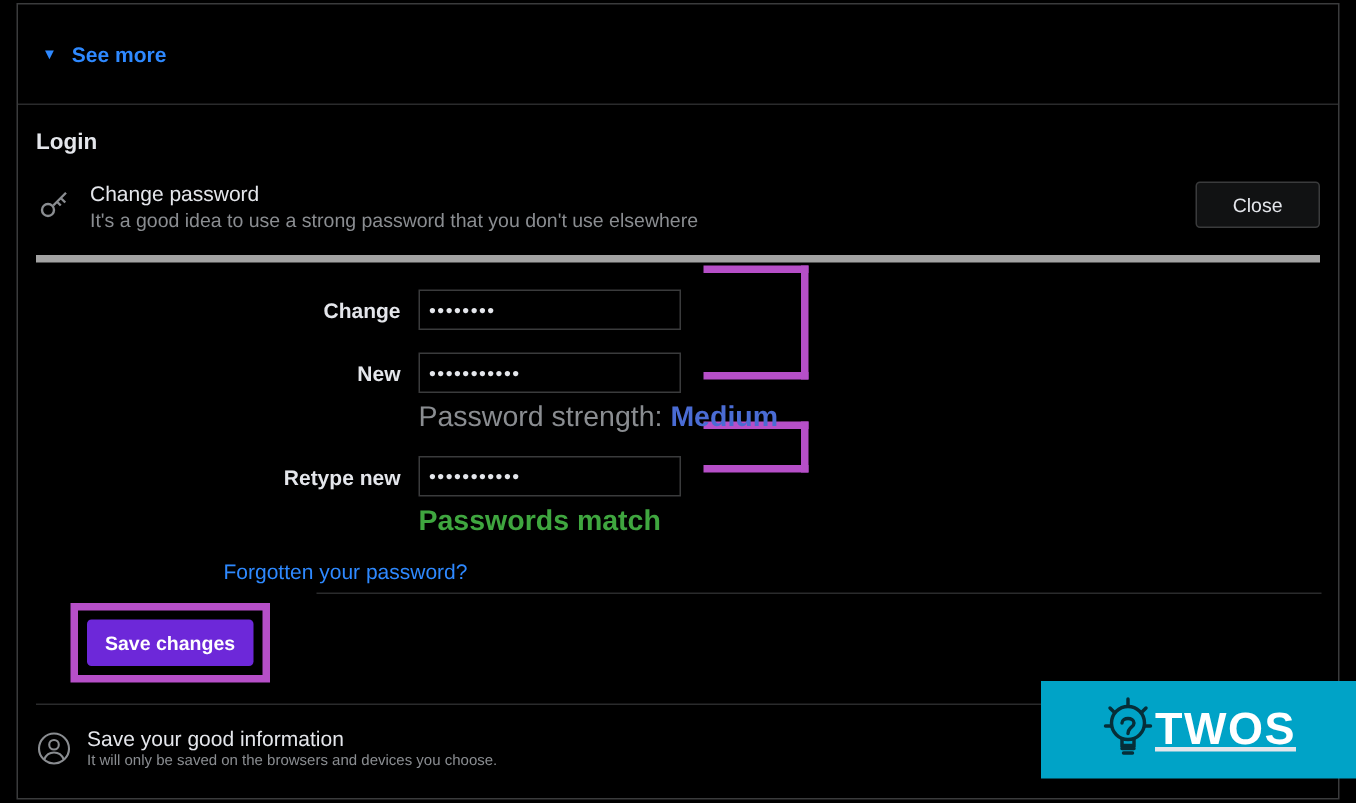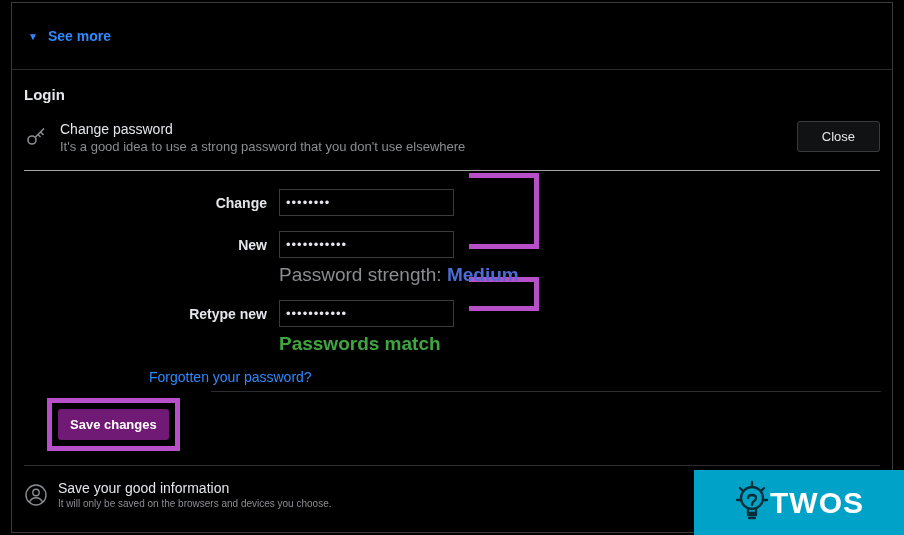--- a/index.html
+++ b/index.html
@@ -44,21 +44,21 @@
 .section-title {
   font-size: 15px;
   font-weight: bold;
   color: #e4e6eb;
   padding: 16px 0 18px 0;
 }
 .change-pw-head {
   display: flex;
   align-items: flex-start;
   justify-content: space-between;
-  border-bottom: 1px solid #a3a3a3;
+  border-bottom: 5px solid #a3a3a3;
   padding: 0 0 16px 0;
 }
 .cp-left {
   display: flex;
   align-items: flex-start;
   flex: 1;
 }
 .key-icon {
   width: 24px;
   height: 24px;
@@ -146,21 +146,21 @@
 .save-row {
   margin-top: 6px;
   margin-left: 23px;
 }
 .save-box {
   display: inline-block;
   border: 5px solid #b64fc8;
   padding: 6px 6px;
 }
 .save-btn {
-  background: #701a75;
+  background: #6d28d9;
   border: none;
   color: #fff;
   font-size: 13px;
   font-weight: bold;
   padding: 8px 12px;
   border-radius: 3px;
   cursor: pointer;
 }
 .save-info {
   margin-top: 14px;
@@ -181,27 +181,28 @@
   color: #e4e6eb;
   margin-bottom: 2px;
 }
 .save-info-text .si-sub {
   font-size: 10px;
   color: #8a8d91;
 }
 .watermark {
   position: absolute;
   right: 0;
-  bottom: 0;
+  bottom: 16px;
   width: 210px;
   height: 65px;
   background: #00a3c7;
   display: flex;
   align-items: center;
   justify-content: center;
+  text-decoration: underline;
 }
 .bulb {
   width: 36px;
   height: 50px;
 }
 .wm-text {
   color: #fff;
   font-weight: 900;
   font-size: 30px;
   font-family: Arial, sans-serif;

